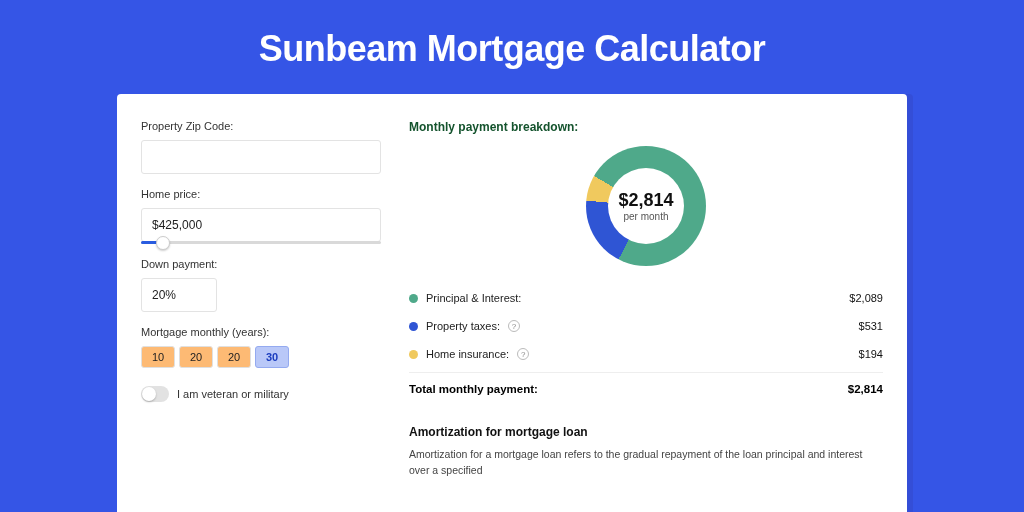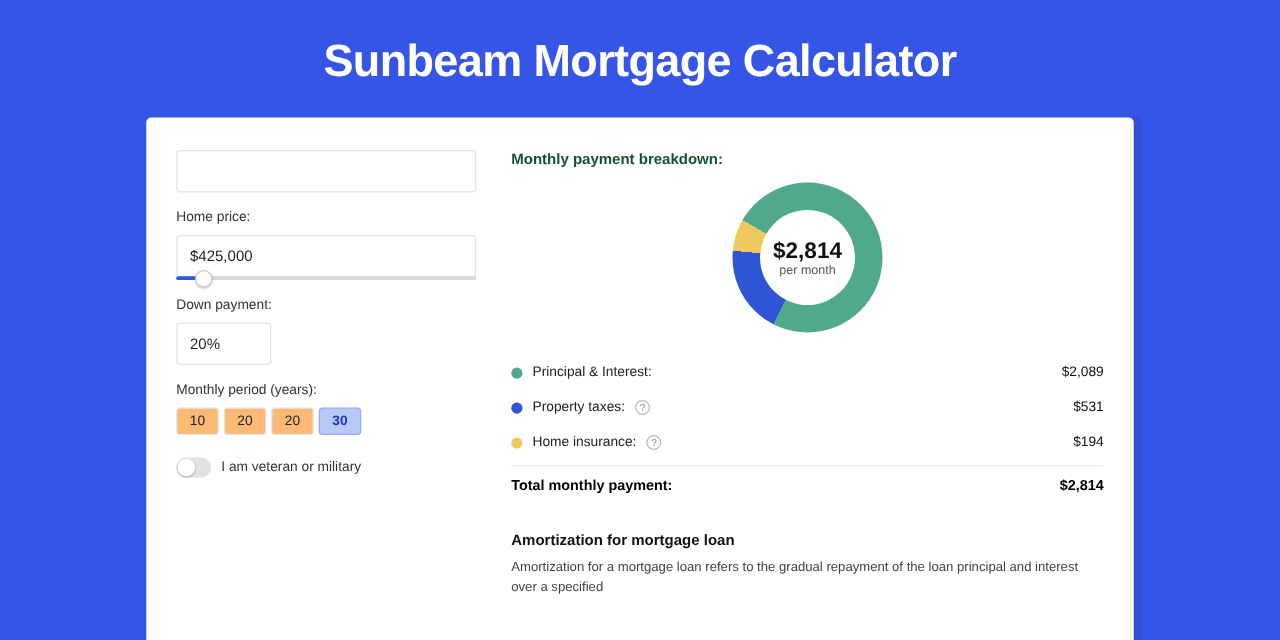--- a/index.html
+++ b/index.html
@@ -216,20 +216,21 @@
 </head>
 <body>
 
 <h1 class="page-title">Sunbeam Mortgage Calculator</h1>
 
 <div class="card">
 
   <div class="left">
 
     <div class="field-block">
+      <label class="field-label">Property Zip Code:</label>
       <input class="field-input" value="" style="">
     </div>
 
     <div class="field-block">
       <label class="field-label">Home price:</label>
       <input class="field-input" value="$425,000" style="">
       <div class="slider-track">
         <div class="slider-fill" style="width: 9%;"></div>
         <div class="slider-thumb" style="left: 9%;"></div>
       </div>
@@ -239,21 +240,21 @@
       <label class="field-label">Down payment:</label>
       <div class="row-split">
         <div class="col-b">
           <input class="field-input" value="20%" style="">
         </div>
       </div>
     </div>
 
 
     <div class="field-block">
-      <label class="field-label">Monthly period (years):</label>
+      <label class="field-label">Mortgage monthly (years):</label>
       <div class="period-row" id="period-row">
           <div class="period-btn">10</div>
           <div class="period-btn">20</div>
           <div class="period-btn">20</div>
           <div class="period-btn active">30</div>
         </div>
     </div>
 
     <div class="toggle-row">
       <div class="toggle">

